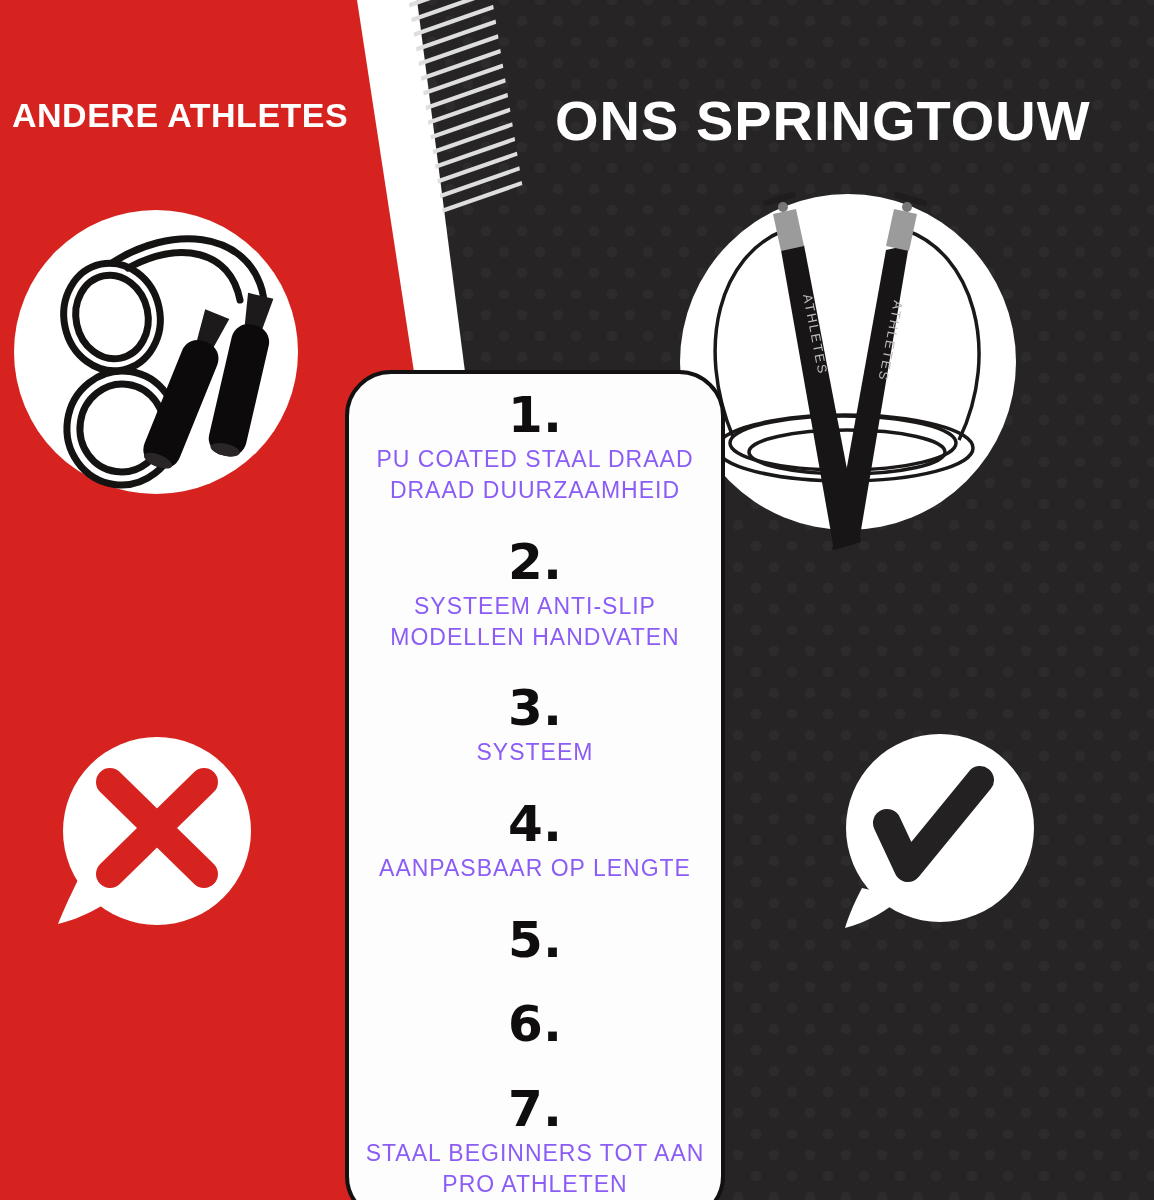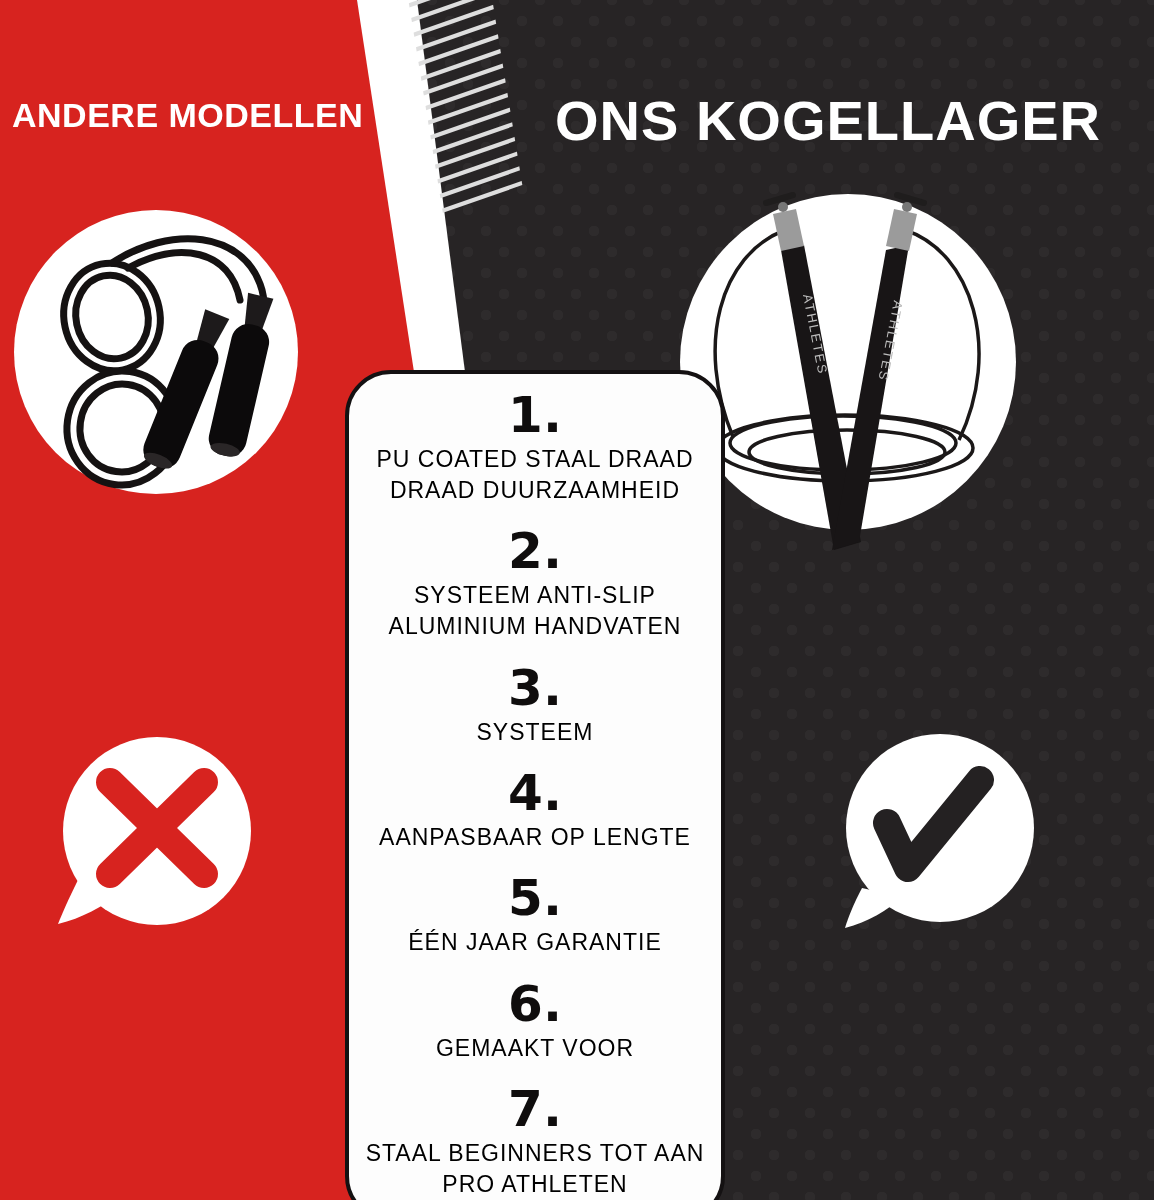--- a/index.html
+++ b/index.html
@@ -22,21 +22,21 @@
     background:#fdfdfd;border:4px solid #141112;border-radius:46px;
     display:flex;flex-direction:column;justify-content:space-between;align-items:center;
     padding:16px 6px 18px;box-sizing:content-box;
   }
   .feature{text-align:center;}
   .feature-number{
     font-family:"DejaVu Sans","Liberation Sans",sans-serif;
     font-weight:800;font-size:50px;line-height:1;color:#0f0d0d;margin-bottom:4px;
   }
   .feature-line{
-    font-size:23px;line-height:31px;letter-spacing:1px;color:#000000;white-space:nowrap;
+    font-size:23px;line-height:31px;letter-spacing:1px;color:#8b5cf6;white-space:nowrap;
   }
 </style>
 </head>
 <body>
 
 <div id="stage">
 
   <svg id="bgsvg" width="1154" height="1200" viewBox="0 0 1154 1200">
     <defs>
       <clipPath id="stripeClip">
@@ -120,55 +120,53 @@
       </g>
     </g>
 
     <g>
       <path d="M862,888 C853,905 848,918 845,928 C868,922 888,910 902,897 Z" fill="#ffffff"></path>
       <circle cx="940" cy="828" r="94" fill="#ffffff"></circle>
       <path d="M887,823 L908,868 L980,780" fill="none" stroke="#242122" stroke-width="28" stroke-linecap="round" stroke-linejoin="round"></path>
     </g>
   </svg>
 
-  <div id="title-left" class="title">ANDERE MODELLEN</div>
-  <div id="title-right" class="title">ONS KOGELLAGER</div>
+  <div id="title-left" class="title">ANDERE ATHLETES</div>
+  <div id="title-right" class="title">ONS SPRINGTOUW</div>
 
   <div id="card">
 
     <div class="feature">
       <div class="feature-number">1.</div>
       <div class="feature-line">PU COATED STAAL DRAAD</div>
       <div class="feature-line">DRAAD DUURZAAMHEID</div>
     </div>
 
     <div class="feature">
       <div class="feature-number">2.</div>
       <div class="feature-line">SYSTEEM ANTI-SLIP</div>
-      <div class="feature-line">ALUMINIUM HANDVATEN</div>
+      <div class="feature-line">MODELLEN HANDVATEN</div>
     </div>
 
     <div class="feature">
       <div class="feature-number">3.</div>
       <div class="feature-line">SYSTEEM</div>
     </div>
 
     <div class="feature">
       <div class="feature-number">4.</div>
       <div class="feature-line">AANPASBAAR OP LENGTE</div>
     </div>
 
     <div class="feature">
       <div class="feature-number">5.</div>
-      <div class="feature-line">ÉÉN JAAR GARANTIE</div>
     </div>
 
     <div class="feature">
       <div class="feature-number">6.</div>
-      <div class="feature-line">GEMAAKT VOOR</div>
     </div>
 
     <div class="feature">
       <div class="feature-number">7.</div>
       <div class="feature-line">STAAL BEGINNERS TOT AAN</div>
       <div class="feature-line">PRO ATHLETEN</div>
     </div>
 
   </div>
 </div>

